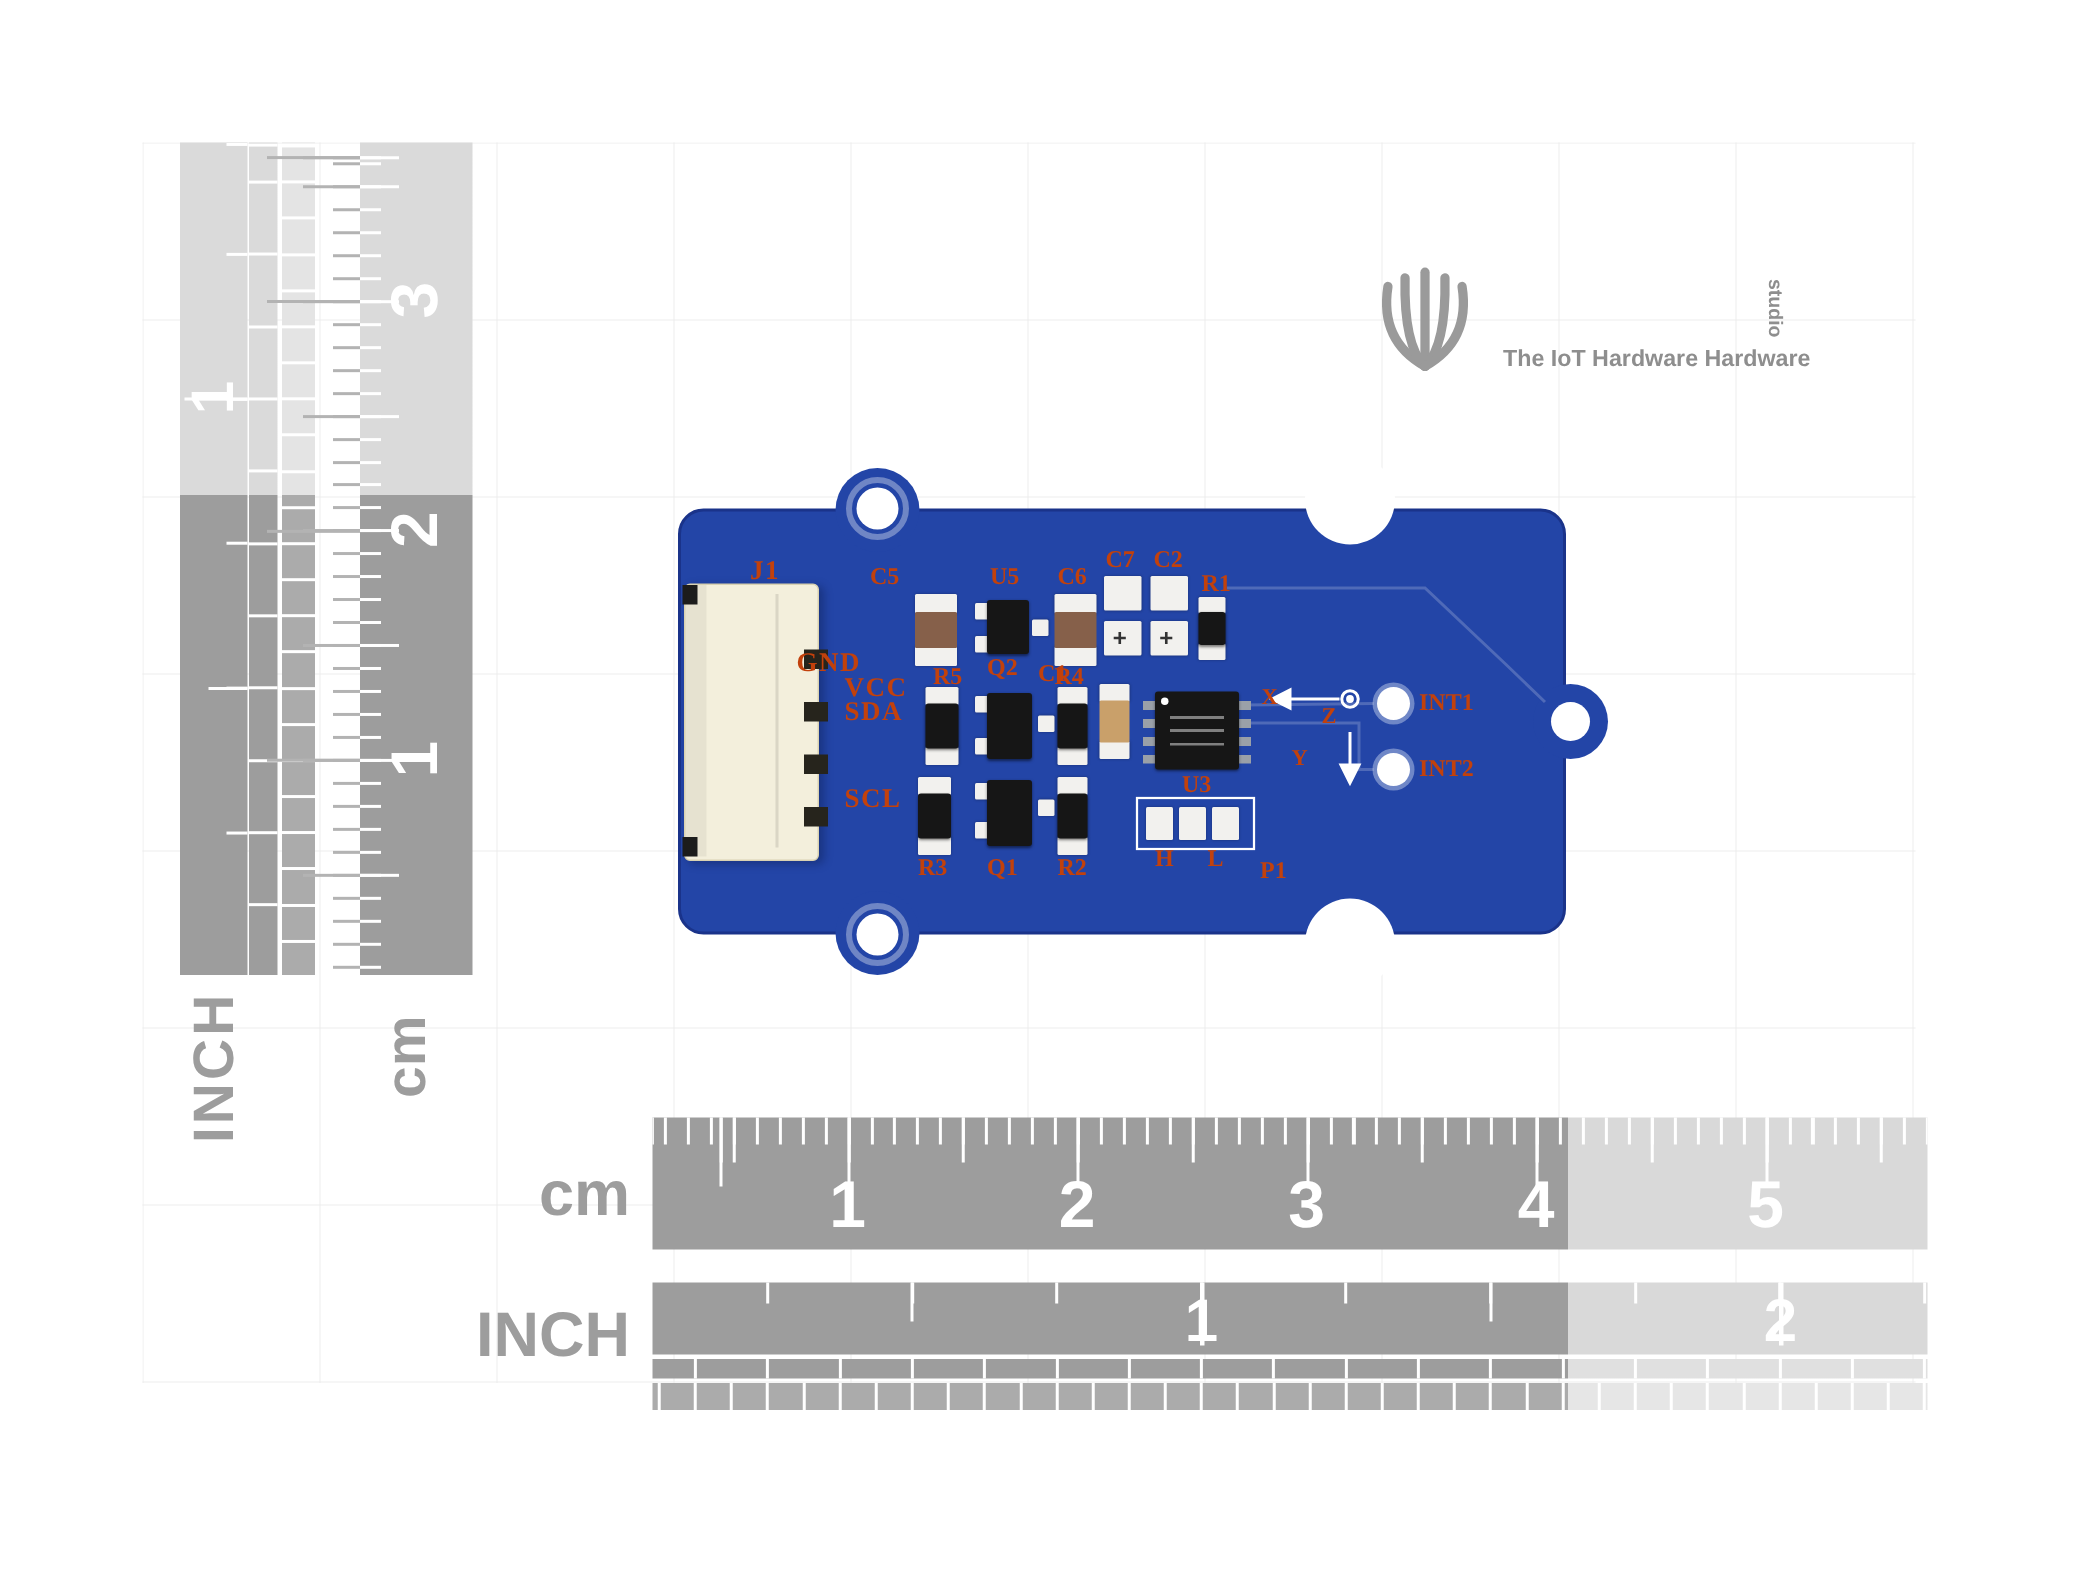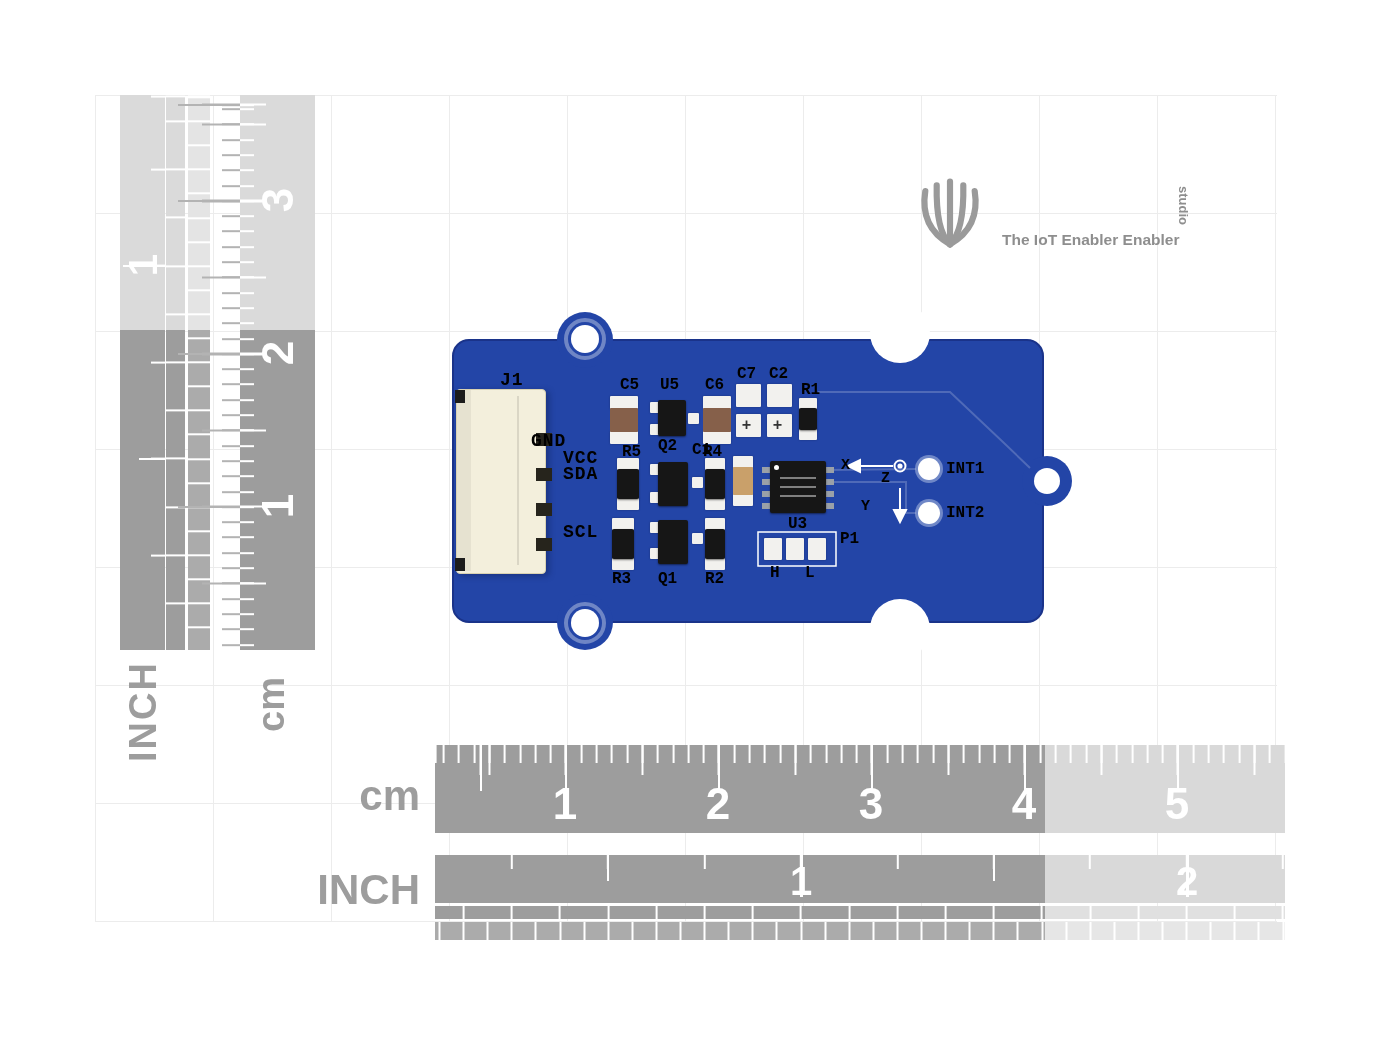--- a/index.html
+++ b/index.html
@@ -1,20 +1,20 @@
 <!DOCTYPE html>
 <html><head>
 <meta charset="utf-8">
 <style>
   html,body{margin:0;padding:0;}
   .canvas{position:relative;width:1400px;height:1050px;background:#ffffff;overflow:hidden;
           font-family:"Liberation Sans",sans-serif;}
   .abs{position:absolute;}
   
-  .sk{position:absolute;color:#000000;font-family:Liberation Mono, monospace;font-weight:bold;
+  .sk{position:absolute;color:#c2410c;font-family:Liberation Serif, serif;font-weight:bold;
       font-size:16px;z-index:6;white-space:nowrap;}
   .sk-big{font-size:18px;letter-spacing:1px;}
   
   .pad{position:absolute;background:#f2f1ee;border-radius:1px;z-index:4;box-shadow:0 0 2px rgba(0,0,0,.3);}
   .body-black{position:absolute;background:#161616;border-radius:2px;z-index:5;box-shadow:0 1px 2px rgba(0,0,0,.5);}
   .body-brown{position:absolute;background:#86604a;border-radius:1px;z-index:5;}
   .body-tan{position:absolute;background:#c9a06a;border-radius:1px;z-index:5;}
   .via{position:absolute;width:22px;height:22px;border-radius:50%;background:#fff;z-index:4;
        box-shadow:0 0 0 3px rgba(175,190,225,.55);}
   
@@ -125,21 +125,21 @@
   <svg viewBox="0 0 80 84" style="position:absolute;left:912px;top:170px;width:76px;height:80px;z-index:2;">
     <g fill="none" stroke="#9a9a9a" stroke-width="6.5" stroke-linecap="round">
       <path d="M40,78 Q8,60 14,22"></path>
       <path d="M40,78 Q25,64 26,16"></path>
       <path d="M40,78 Q40,46 40,12"></path>
       <path d="M40,78 Q55,64 54,16"></path>
       <path d="M40,78 Q72,60 66,22"></path>
     </g>
   </svg>
   <div class="abs vtext" style="left:1176px;top:186px;height:46px;font-size:13px;font-weight:bold;color:#8e8e8e;z-index:2;transform:rotate(0deg);writing-mode:vertical-rl;">studio</div>
-  <div class="abs" style="left:1002px;top:231px;font-size:15.5px;font-weight:bold;color:#8e8e8e;z-index:2;">The IoT Enabler Enabler</div>
+  <div class="abs" style="left:1002px;top:231px;font-size:15.5px;font-weight:bold;color:#8e8e8e;z-index:2;">The IoT Hardware Hardware</div>
 
   <svg width="1400" height="1050" style="position:absolute;left:0;top:0;z-index:3;">
     <rect x="453" y="340" width="590" height="282" rx="16" fill="#2345a7" stroke="#1a338a" stroke-width="2"></rect>
     <circle cx="585" cy="340" r="28" fill="#2345a7"></circle>
     <circle cx="585" cy="622" r="28" fill="#2345a7"></circle>
     <circle cx="1047" cy="481" r="25" fill="#2345a7"></circle>
 
     <g fill="none" stroke="rgba(255,255,255,0.20)" stroke-width="2">
       <polyline points="818,392 950,392 1004,443 1030,468"></polyline>
       <polyline points="826,470 916,469"></polyline>
@@ -251,35 +251,35 @@
   <div class="pad" style="left:808px;top:538px;width:18px;height:22px;"></div>
 
   <div class="via" style="left:918px;top:458px;"></div>
   <div class="via" style="left:918px;top:502px;"></div>
 
   <div class="sk sk-big" style="left:500px;top:370px;">J1</div>
   <div class="sk sk-big" style="left:531px;top:431px;">GND</div>
   <div class="sk sk-big" style="left:563px;top:448px;">VCC</div>
   <div class="sk sk-big" style="left:563px;top:464px;">SDA</div>
   <div class="sk sk-big" style="left:563px;top:522px;">SCL</div>
-  <div class="sk" style="left:620px;top:376px;">C5</div>
+  <div class="sk" style="left:580px;top:376px;">C5</div>
   <div class="sk" style="left:660px;top:376px;">U5</div>
   <div class="sk" style="left:705px;top:376px;">C6</div>
   <div class="sk" style="left:737px;top:365px;">C7</div>
   <div class="sk" style="left:769px;top:365px;">C2</div>
   <div class="sk" style="left:801px;top:381px;">R1</div>
   <div class="sk" style="left:622px;top:443px;">R5</div>
   <div class="sk" style="left:658px;top:437px;">Q2</div>
   <div class="sk" style="left:703px;top:443px;">R4</div>
   <div class="sk" style="left:692px;top:441px;">C1</div>
   <div class="sk" style="left:788px;top:515px;">U3</div>
   <div class="sk" style="left:612px;top:570px;text-align:center;">R3</div>
   <div class="sk" style="left:658px;top:570px;">Q1</div>
   <div class="sk" style="left:705px;top:570px;">R2</div>
-  <div class="sk" style="left:840px;top:530px;">P1</div>
+  <div class="sk" style="left:840px;top:572px;">P1</div>
   <div class="sk" style="left:770px;top:564px;">H</div>
   <div class="sk" style="left:805px;top:564px;">L</div>
   <div class="sk" style="left:946px;top:460px;">INT1</div>
   <div class="sk" style="left:946px;top:504px;">INT2</div>
   <div class="sk" style="left:841px;top:457px;font-size:15px;">X</div>
   <div class="sk" style="left:881px;top:470px;font-size:15px;">Z</div>
   <div class="sk" style="left:861px;top:498px;font-size:15px;">Y</div>
 
 </div>
 

